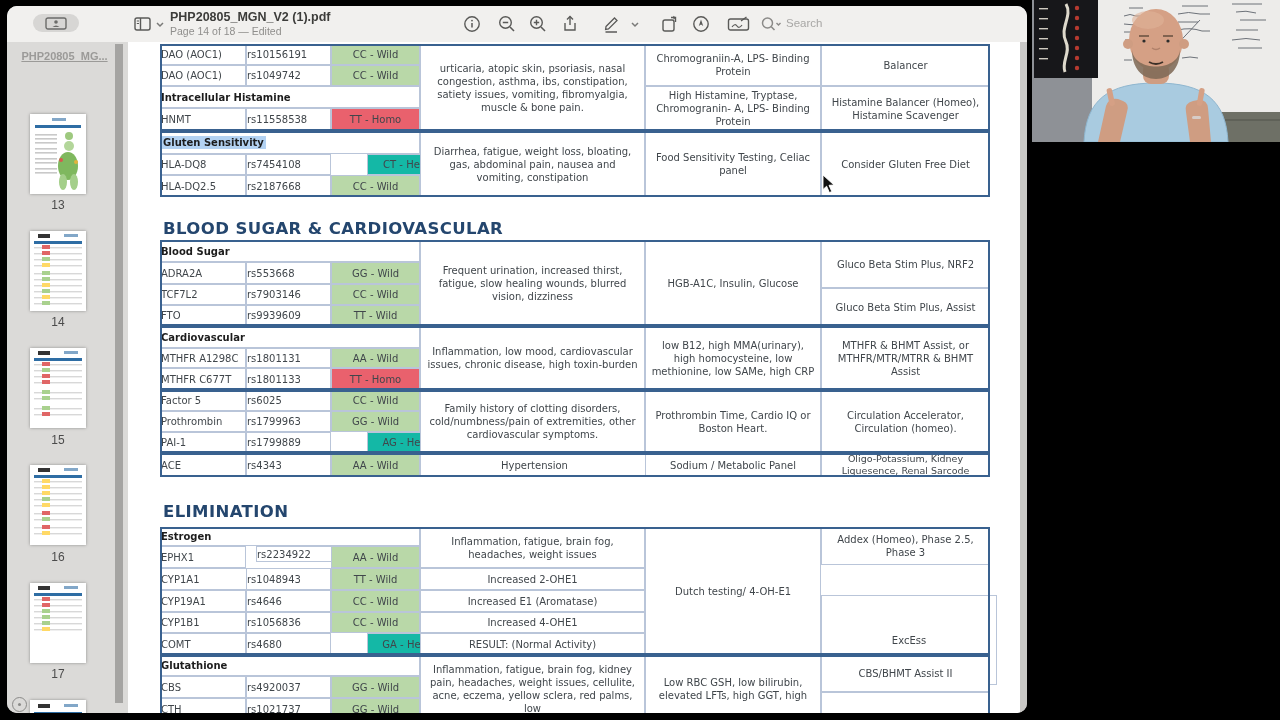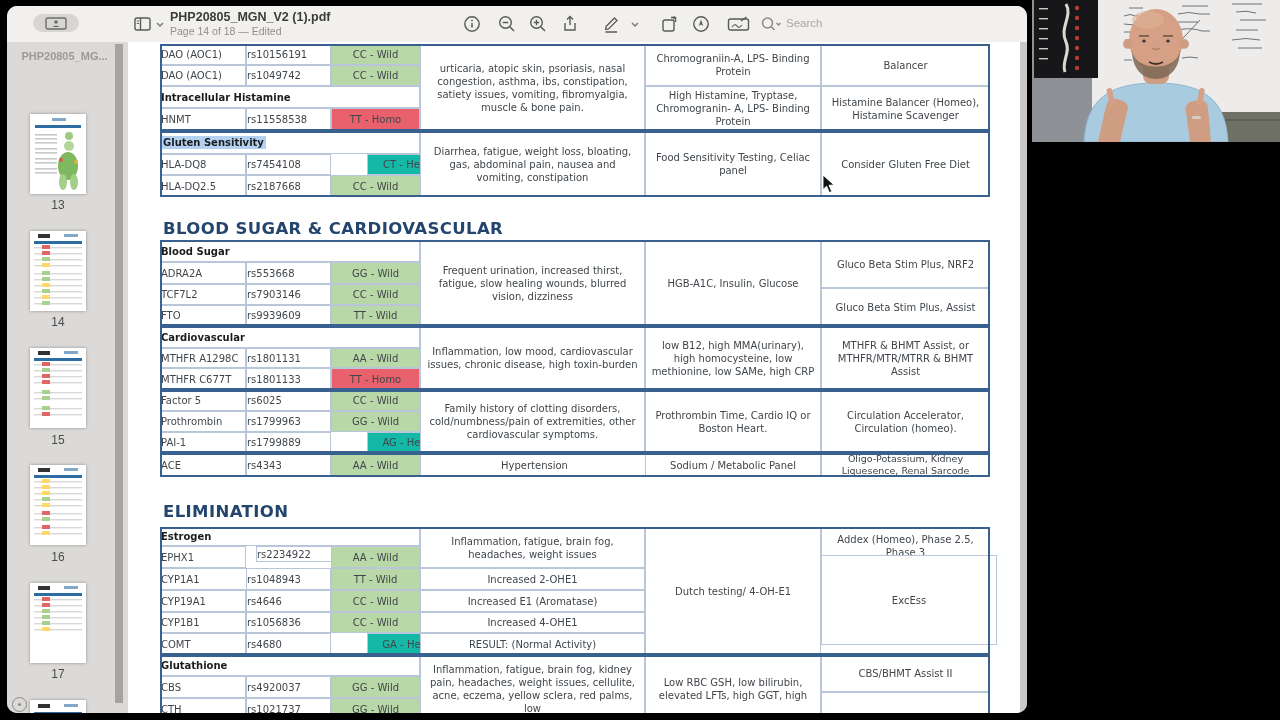--- a/index.html
+++ b/index.html
@@ -12,21 +12,21 @@
             border-bottom:1px solid #d6d5d3;}
   .pill{position:absolute;left:26px;top:8px;width:46px;height:18px;background:#d7d6d4;
         border-radius:9px;display:flex;align-items:center;justify-content:center;}
   .tb-title{position:absolute;left:163px;top:4px;font-size:12.5px;font-weight:bold;color:#3c3c3a;}
   .tb-sub{position:absolute;left:163px;top:19px;font-size:10.5px;color:#8f8e8c;}
   .tico{position:absolute;top:8px;width:20px;height:20px;}
   .search-text{position:absolute;top:11px;font-size:11.5px;color:#a8a7a5;}
   
   #sidebar{position:absolute;left:0;top:36px;width:121px;height:671px;background:#dbdad8;overflow:hidden;}
   .sb-title{position:absolute;left:0;top:8px;width:115px;text-align:center;font-size:11px;
-            font-weight:bold;color:#9b9a98;}
+            font-weight:bold;color:#9b9a98;text-decoration:underline;}
   .thumb{position:absolute;left:23px;width:56px;height:80px;background:#fff;
          box-shadow:0 0 3px rgba(0,0,0,.35);}
   .pg-num{position:absolute;left:23px;width:56px;text-align:center;font-size:12px;color:#4b4b4b;}
   .sb-scroll{position:absolute;left:108px;top:2px;width:8px;height:659px;background:#a5a4a2;}
   .zoom-dot{position:absolute;left:5px;top:655px;width:13px;height:13px;border:1.4px solid #8a8a88;
             border-radius:50%;display:flex;align-items:center;justify-content:center;}
   .zoom-dot::after{content:"";width:3px;height:3px;border-radius:50%;background:#8a8a88;}
   
   #page{position:absolute;left:121px;top:36px;width:892px;height:671px;background:#fff;overflow:hidden;
         font-family:"DejaVu Sans",sans-serif;}
@@ -398,21 +398,21 @@
       <div class="c cl" style="left:32px;top:591px;width:86px;height:22px">COMT</div>
       <div class="c cl" style="left:118px;top:591px;width:85px;height:22px">rs4680</div>
       <div class="c yl" style="left:203px;top:591px;width:89px;height:22px">GA - Hetero</div>
       <div class="c" style="left:292px;top:485px;width:225px;height:41px">Inflammation, fatigue, brain fog, headaches, weight issues</div>
       <div class="c" style="left:292px;top:526px;width:225px;height:22px">Increased  2-OHE1</div>
       <div class="c" style="left:292px;top:548px;width:225px;height:22px">Increased E1 (Aromatase)</div>
       <div class="c" style="left:292px;top:570px;width:225px;height:21px">Increased 4-OHE1</div>
       <div class="c" style="left:292px;top:591px;width:225px;height:22px">RESULT:  (Normal Activity)</div>
       <div class="c" style="left:517px;top:485px;width:176px;height:128px">Dutch testing/ 4-OH-E1</div>
       <div class="c" style="left:693px;top:485px;width:169px;height:38px">Addex (Homeo), Phase 2.5, Phase 3</div>
-      <div class="c" style="left:693px;top:513px;width:176px;height:90px">ExcEss</div>
+      <div class="c" style="left:693px;top:553px;width:176px;height:90px">ExcEss</div>
 
       <div class="c cl b" style="left:32px;top:613px;width:260px;height:21px">Glutathione</div>
       <div class="c cl" style="left:32px;top:634px;width:86px;height:22px">CBS</div>
       <div class="c cl" style="left:118px;top:634px;width:85px;height:22px">rs4920037</div>
       <div class="c gn" style="left:203px;top:634px;width:89px;height:22px">GG - Wild</div>
       <div class="c cl" style="left:32px;top:656px;width:86px;height:22px">CTH</div>
       <div class="c cl" style="left:118px;top:656px;width:85px;height:22px">rs1021737</div>
       <div class="c gn" style="left:203px;top:656px;width:89px;height:22px">GG - Wild</div>
       <div class="c" style="left:292px;top:613px;width:225px;height:68px">Inflammation, fatigue, brain fog, kidney pain, headaches, weight issues, cellulite, acne, eczema, yellow sclera, red palms, low</div>
       <div class="c" style="left:517px;top:613px;width:176px;height:68px">Low RBC GSH, low bilirubin, elevated LFTs, high GGT, high</div>

